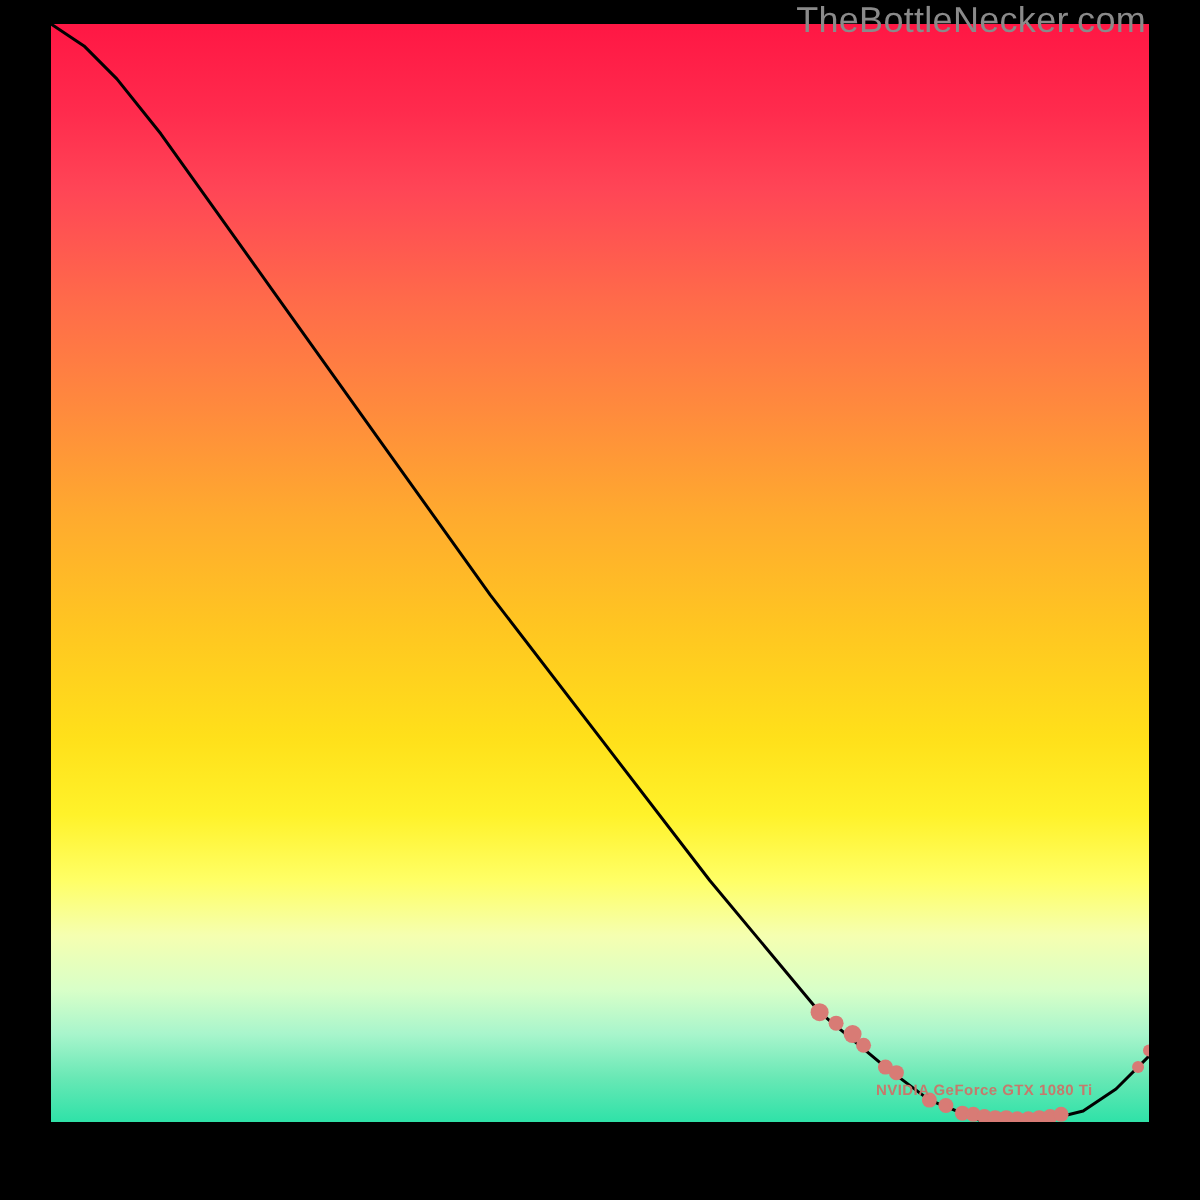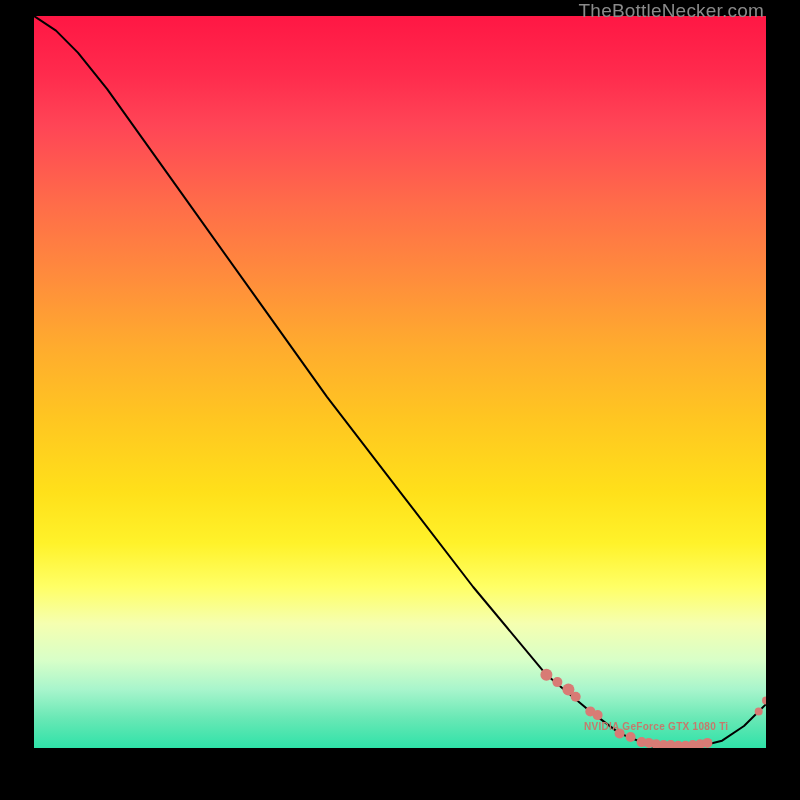--- a/index.html
+++ b/index.html
@@ -26,21 +26,21 @@
       #a8f5cc 92%,
       #68e8b5 96%,
       #2fe2a8 100%
     );
   }
   .watermark {
     position: absolute;
     top: 0;
     right: 36px;
     font-family: Arial, Helvetica, sans-serif;
-    font-size: 19px;
+    font-size: 24px;
     color: #8a8a8a;
     letter-spacing: 0.2px;
   }
   .overlay-svg {
     position: absolute;
     left: 34px;
     top: 16px;
     width: 732px;
     height: 732px;
   }

